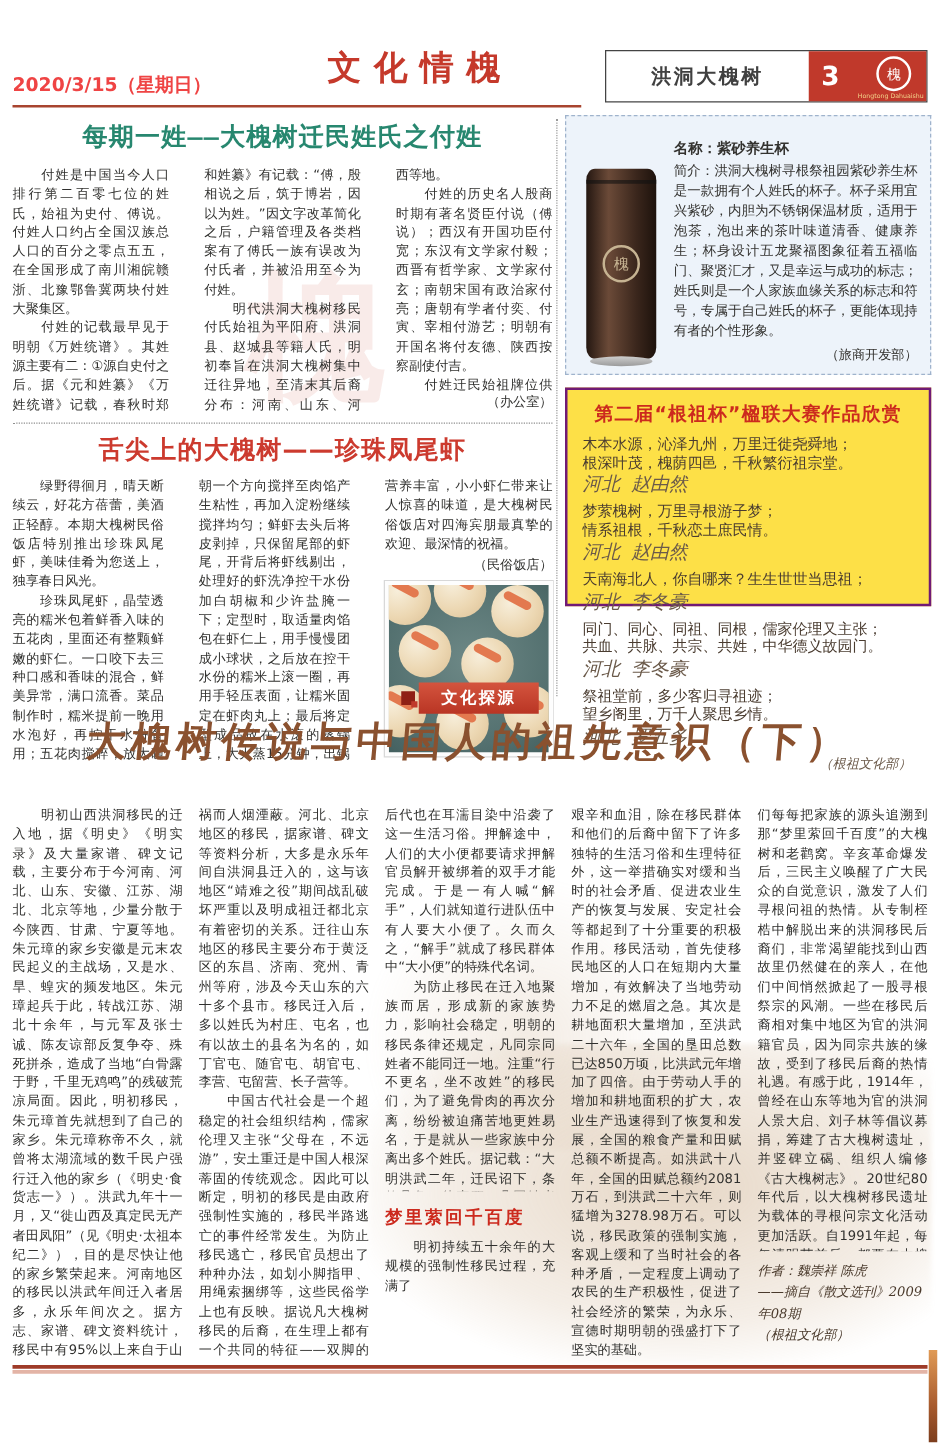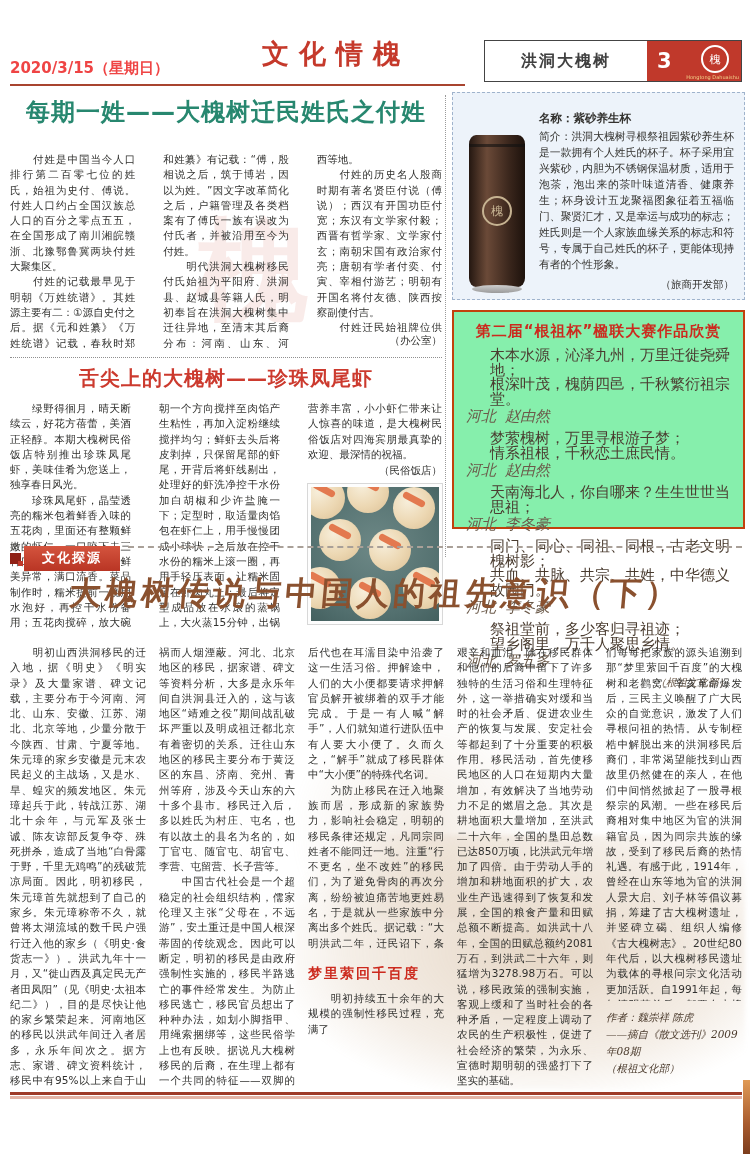--- a/index.html
+++ b/index.html
@@ -24,22 +24,22 @@
                font-size:11px;color:#fff;}
   .logo-caption{position:absolute;right:2px;bottom:1px;font-size:5px;color:#f2d38a;white-space:nowrap;}
 
   
   .coltext{font-size:10.5px;line-height:15.3px;text-align:justify;white-space:pre-line;
            overflow:hidden;color:#30302e;}
 
   
   .top-left{position:absolute;left:10px;top:92px;width:432px;}
   .vdots{position:absolute;left:445px;top:95px;height:462px;border-left:1px dotted #9a9a9a;}
-  .a1-title{color:#27876f;font-size:24px;font-weight:bold;text-align:center;
-            letter-spacing:1px;margin:4px 0 24px;}
+  .a1-title{color:#27876f;font-size:20px;font-weight:bold;text-align:center;
+            letter-spacing:1px;margin:4px 0 10px;font-family:Liberation Mono, monospace;}
   .cols3{display:flex;gap:28px;}
   .cols3 .col{width:136px;display:flex;flex-direction:column;}
   .a1-cols{height:196px;}
   .byline{text-align:right;font-size:10.5px;color:#30302e;margin-top:2px;}
   .hdots{border-top:1px dotted #8f8f8f;margin:9px 0 7px;}
   .a2-title{color:#cc3a2e;font-size:20px;font-weight:bold;text-align:center;
             letter-spacing:1px;margin:2px 0 9px;}
   .a2-cols{height:228px;}
 
   
@@ -69,32 +69,32 @@
   .cup::before{content:"";position:absolute;left:0;right:0;top:9px;height:3px;background:#111;opacity:.6;}
   .cup::after{content:"";position:absolute;left:3px;right:3px;bottom:-6px;height:8px;border-radius:50%;
               background:linear-gradient(#cfcfcf,#9a9a9a);}
   .cup .seal{position:absolute;left:50%;top:50%;transform:translate(-50%,-50%);width:26px;height:26px;
              border:2px solid #c6b392;border-radius:50%;display:flex;align-items:center;
              justify-content:center;font-size:12px;color:#c6b392;}
   .ptext{margin-left:76px;font-size:10.8px;line-height:16px;text-align:justify;color:#33322f;}
   .pname{font-weight:bold;font-size:11.5px;margin:8px 0 3px;}
   .pbyline{text-align:right;font-size:10.5px;margin-top:3px;color:#33322f;}
 
-  .cbox{margin-top:10px;border:2px solid #c2410c;background:#86efac;
-        padding:8px 12px;height:219px;box-sizing:border-box;}
+  .cbox{margin-top:10px;border:2px solid #701a75;background:#fde047;
+        padding:8px 12px;height:175px;box-sizing:border-box;}
   .cbox-title{color:#cc2a1e;font-weight:bold;font-size:15px;text-align:center;
               letter-spacing:1px;margin:2px 0 7px;}
-  .cline{font-size:15px;line-height:14.5px;color:#4a3c30;margin-left:24px;}
+  .cline{font-size:12px;line-height:14.5px;color:#4a3c30;}
   .cauthor{text-align:left;font-size:15px;color:#6b5a4a;font-family:Liberation Mono, monospace;
            font-style:italic;margin:1px 10px 5px 0;}
   .cdept{text-align:right;font-size:10.5px;color:#6b5a4a;font-family:"DejaVu Serif",serif;
          font-style:italic;margin-right:2px;}
 
   
-  .explore-row{position:absolute;left:10px;top:546px;right:8px;display:flex;align-items:flex-start;}
+  .explore-row{position:absolute;left:10px;top:546px;right:8px;display:flex;align-items:center;flex-direction:column;}
   .explore-dash{flex:1;border-top:2px dashed #a9a098;margin-left:8px;height:0;}
   .main-title{position:absolute;top:572px;left:0;right:0;text-align:center;
               font-family:"DejaVu Serif",serif;font-weight:bold;font-size:32px;color:#8a512f;
               letter-spacing:4px;transform:skewX(-5deg);}
   .main-cols{position:absolute;top:645px;left:10px;right:8px;height:444px;display:flex;gap:13px;}
   .mcol{flex:1;display:flex;flex-direction:column;}
   .m3a{height:308px;}
   .m3sub{color:#cc2a1e;font-weight:bold;font-size:14px;letter-spacing:2px;padding:12px 0 8px;}
   .m3b{flex:1;}
   .m5text{height:356px;}
@@ -217,21 +217,21 @@
     <div>
       <div class="cline">梦萦槐树，万里寻根游子梦；</div>
       <div class="cline">情系祖根，千秋恋土庶民情。</div>
       <div class="cauthor">河北 赵由然</div>
     </div>
     <div>
       <div class="cline">天南海北人，你自哪来？生生世世当思祖；</div>
       <div class="cauthor">河北 李冬豪</div>
     </div>
     <div>
-      <div class="cline">同门、同心、同祖、同根，古老文明槐树影；</div>
+      <div class="cline">同门、同心、同祖、同根，儒家伦理又主张；</div>
       <div class="cline">共血、共脉、共宗、共姓，中华德义故园门。</div>
       <div class="cauthor">河北 李冬豪</div>
     </div>
     <div>
       <div class="cline">祭祖堂前，多少客归寻祖迹；</div>
       <div class="cline">望乡阁里，万千人聚思乡情。</div>
       <div class="cauthor">河北 罗五多</div>
     </div>
     <div class="cdept">（根祖文化部）</div>
   </div>

